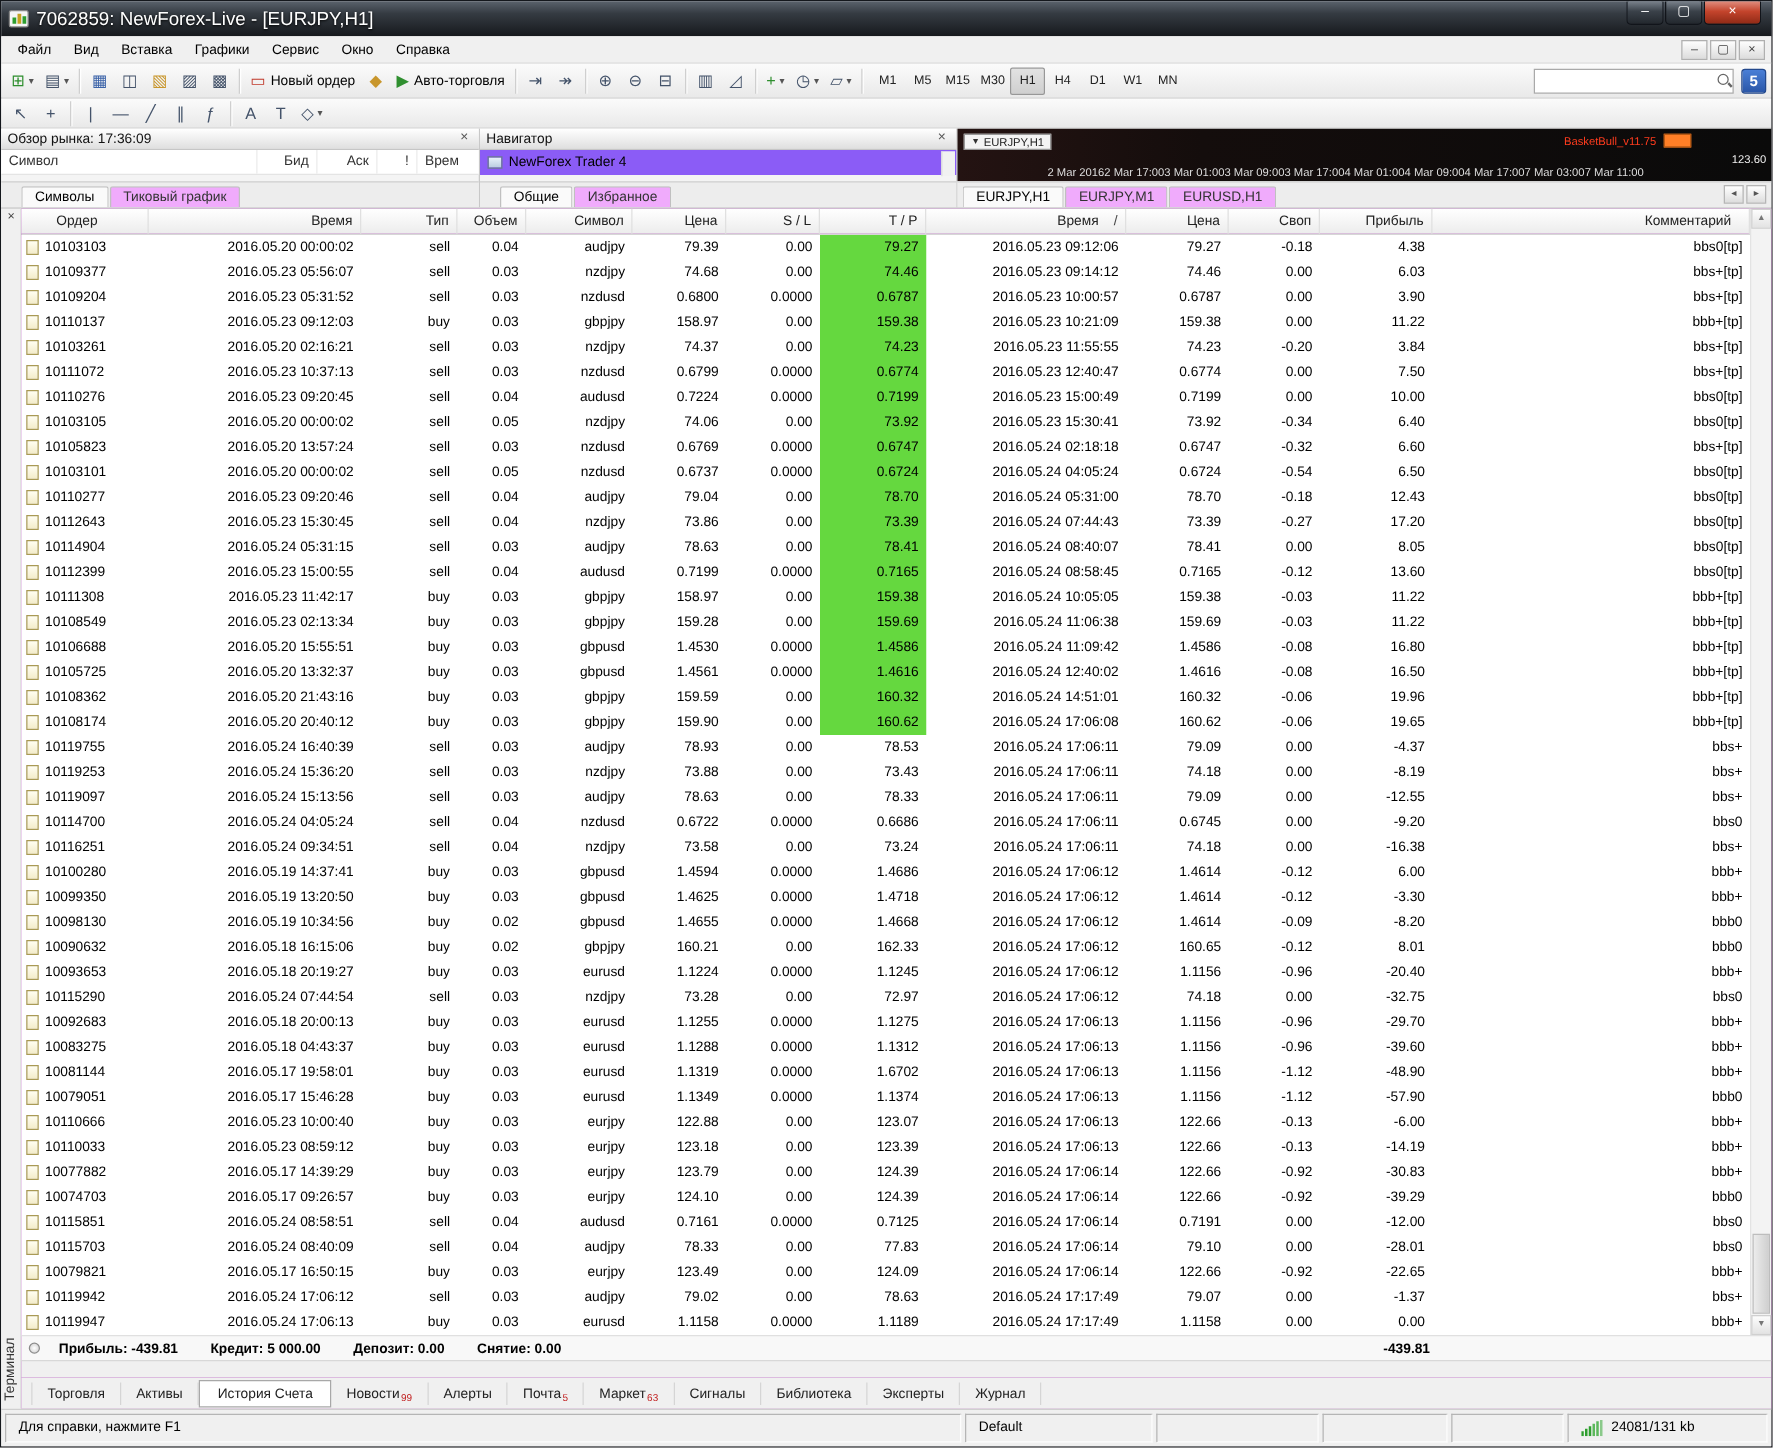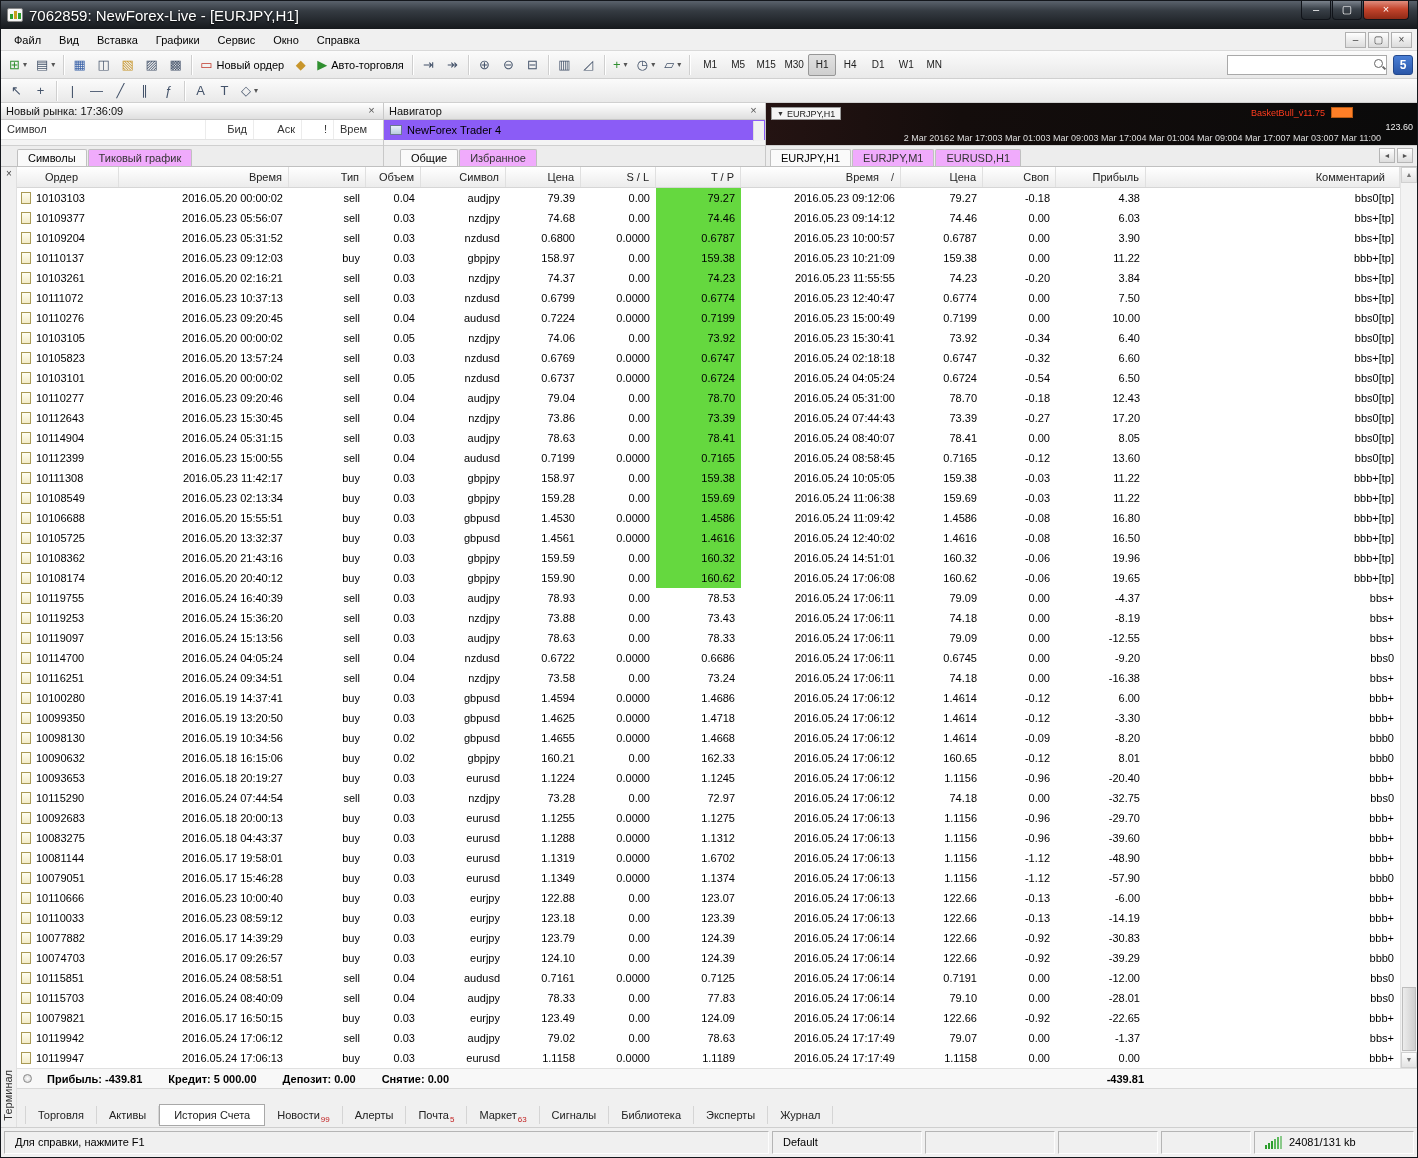--- a/index.html
+++ b/index.html
@@ -82,21 +82,21 @@
 
   
   .chartzone { position:absolute; left:765px; right:0; top:0; bottom:0; display:flex; flex-direction:column; }
   .chart-dark { flex:1; position:relative; background:linear-gradient(90deg,#241312 0%,#140d0c 30%,#0a0a0a 100%); overflow:hidden; }
   .chart-chip { position:absolute; left:5px; top:4px; background:#f4f4f4; border:1px solid #999;
     font-size:9px; padding:0 5px; height:13px; color:#222; display:flex; align-items:center; gap:3px; }
   .chip-chev { font-size:7px; color:#333; }
   .chart-red { position:absolute; right:92px; top:5px; color:#ff3c1e; font-size:9px; }
   .chart-badge { position:absolute; right:64px; top:4px; width:22px; height:11px; background:#ff7f27; border:1px solid #b85a14; }
   .chart-price { position:absolute; right:4px; top:19px; color:#eee; font-size:9px; }
-  .chart-times { position:absolute; left:0; right:30px; bottom:2px; display:flex; justify-content:flex-end;
+  .chart-times { position:absolute; left:0; right:30px; bottom:2px; display:flex; justify-content:center;
     padding:0 6px; color:#ddd; font-size:9px; }
   .chart-times span { white-space:nowrap; }
   .chart-tabs { height:21px; background:#ededed; border-top:1px solid #cfcfcf; display:flex;
     align-items:flex-end; padding-left:4px; gap:1px; position:relative; }
   .ctab-arrows { position:absolute; right:4px; top:2px; display:flex; gap:2px; }
   .carr { width:16px; height:15px; border:1px solid #b5b5b5; background:linear-gradient(#fff,#ddd);
     font-size:7px; text-align:center; line-height:13px; color:#555; }
 
   
   .terminal { position:absolute; top:165px; left:0; right:0; bottom:30px; background:#f0f0f0; border-top:1px solid #c0c0c0; }
@@ -302,21 +302,21 @@
     <span class="tbtn">
         <i class="g">◇</i>
         <i class="dd">▾</i>
       </span>
   </div>
 
   <div class="panels">
 
     <div class="panel mw">
       <div class="ptitle">
-        <span>Новый рынка: 17:36:09</span>
+        <span>Обзор рынка: 17:36:09</span>
         <span class="pclose">×</span>
       </div>
       <div class="mw-cols">
           <span class="mwc mwc0">Символ</span>
           <span class="mwc mwc1">Бид</span>
           <span class="mwc mwc2">Аск</span>
           <span class="mwc mwc3">!</span>
           <span class="mwc mwc4">Врем</span>
         </div>
       <div class="ptabs">

